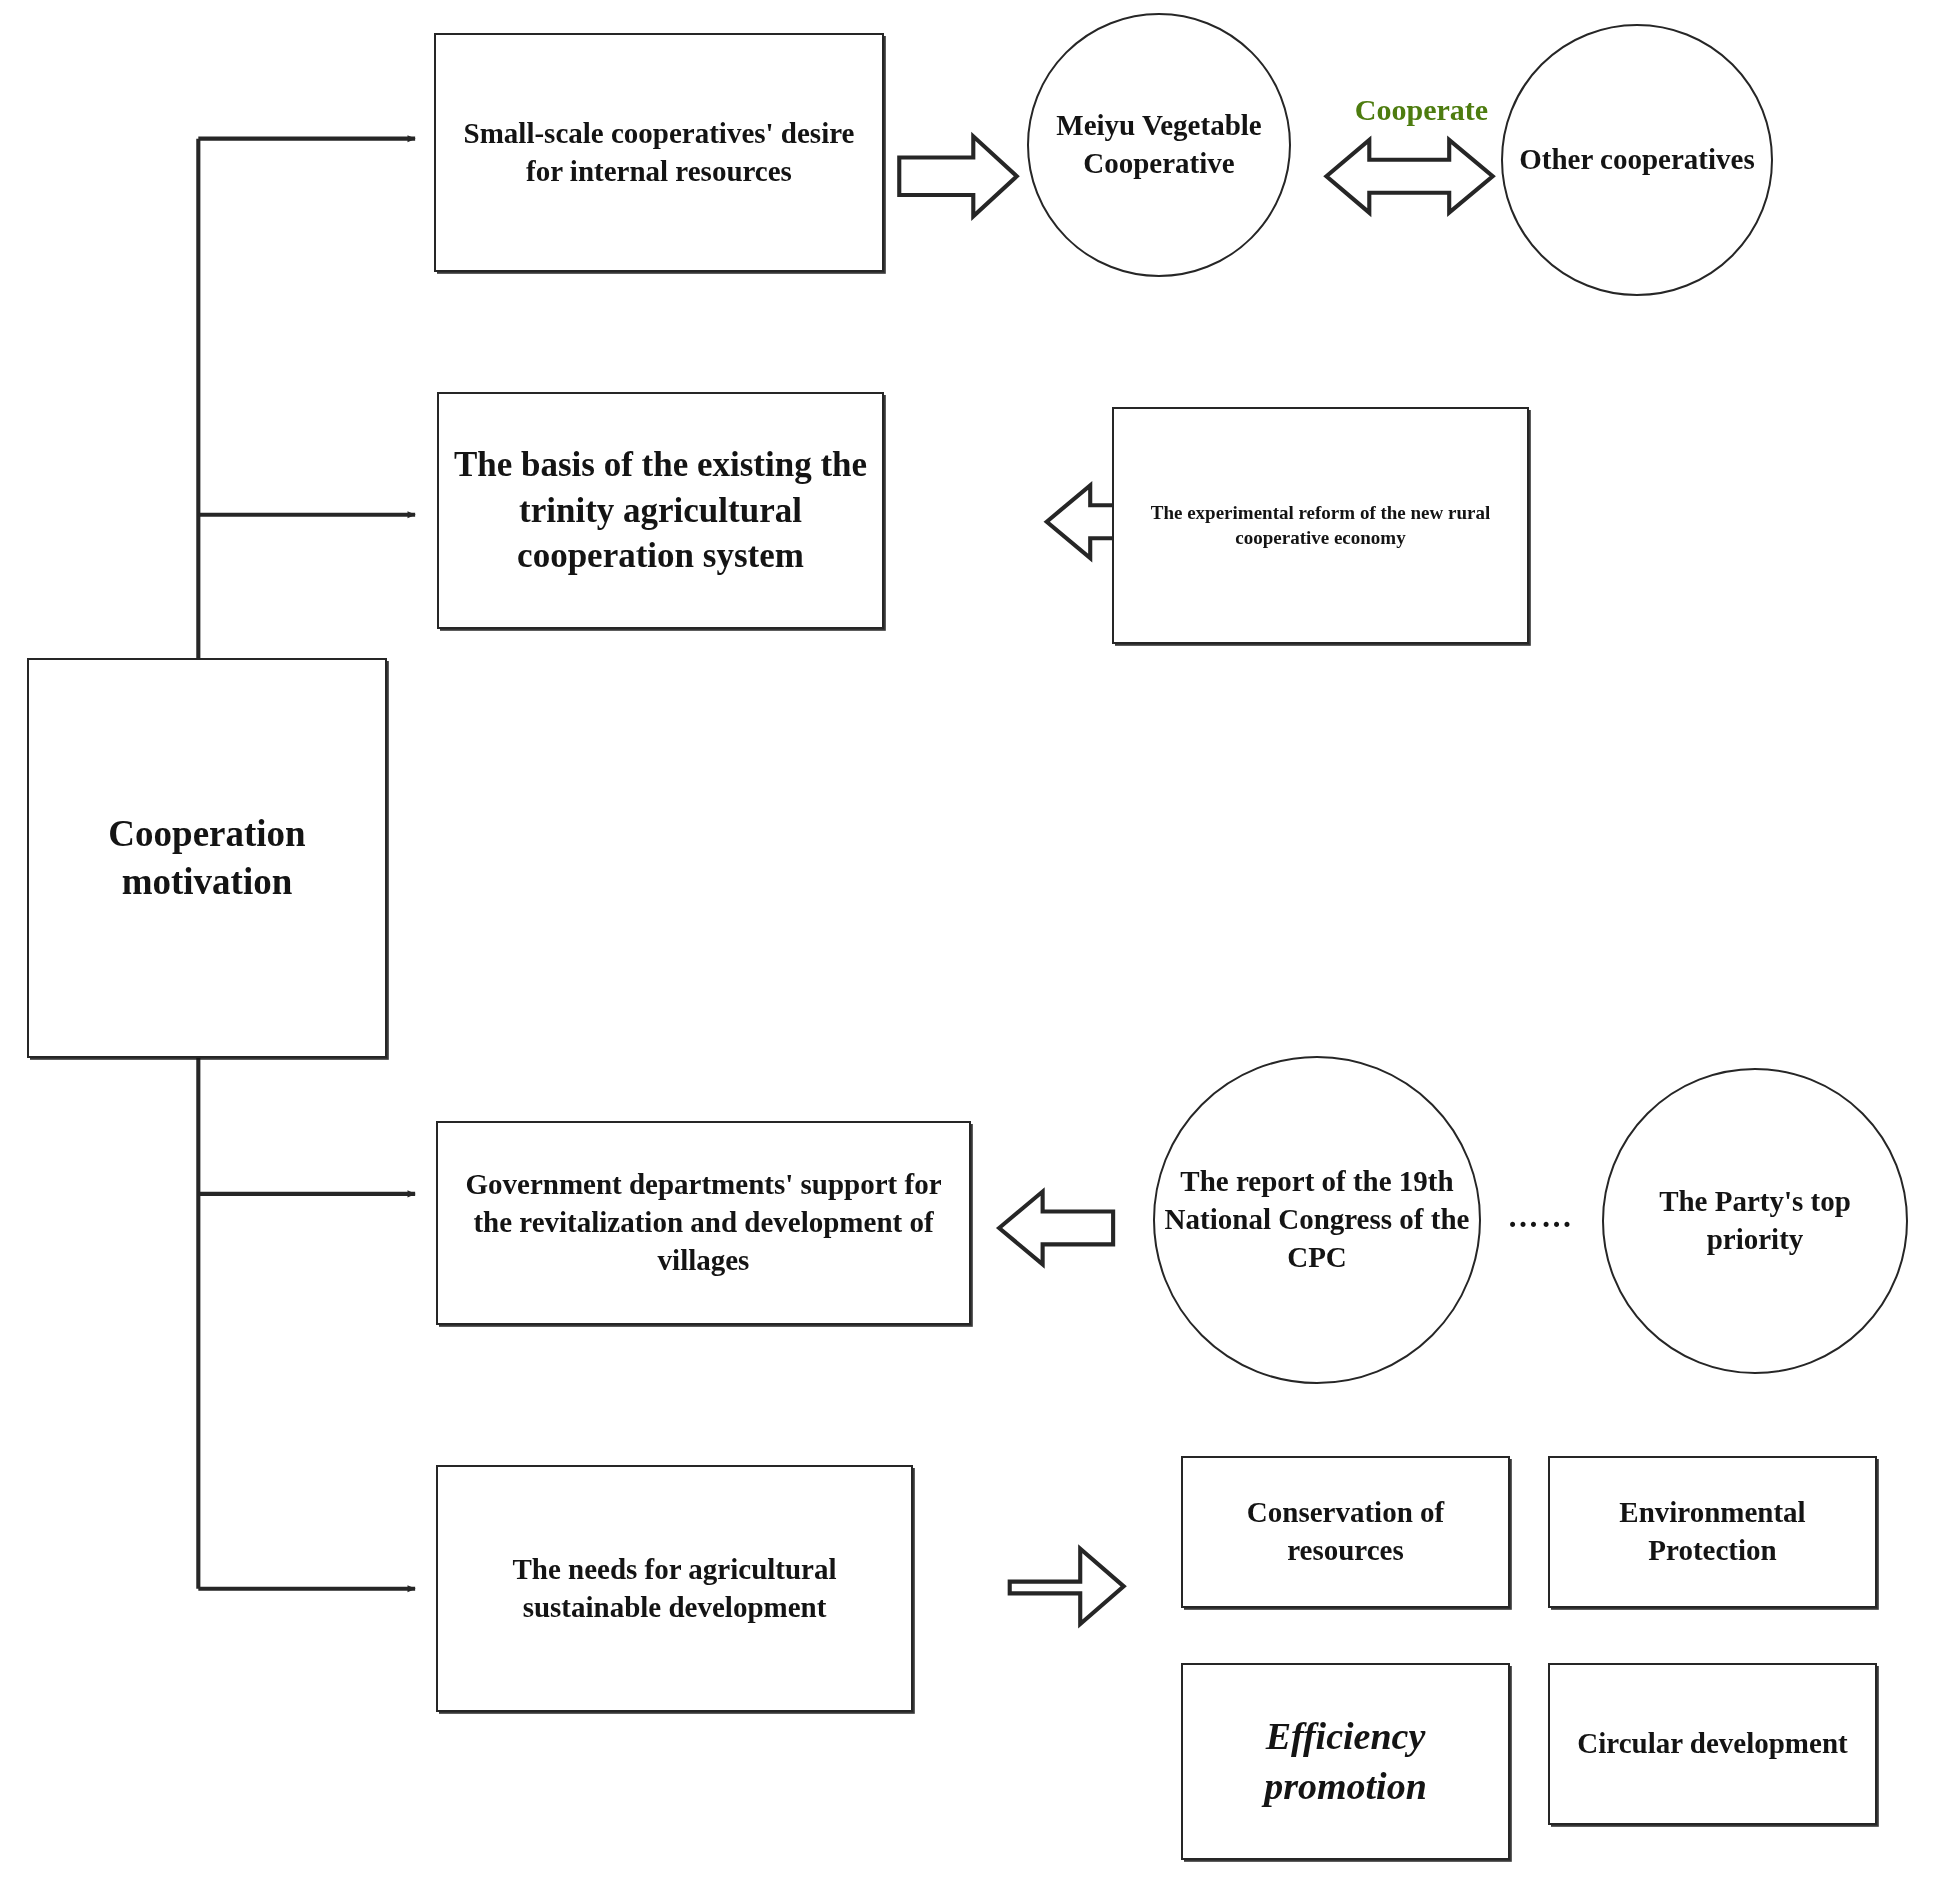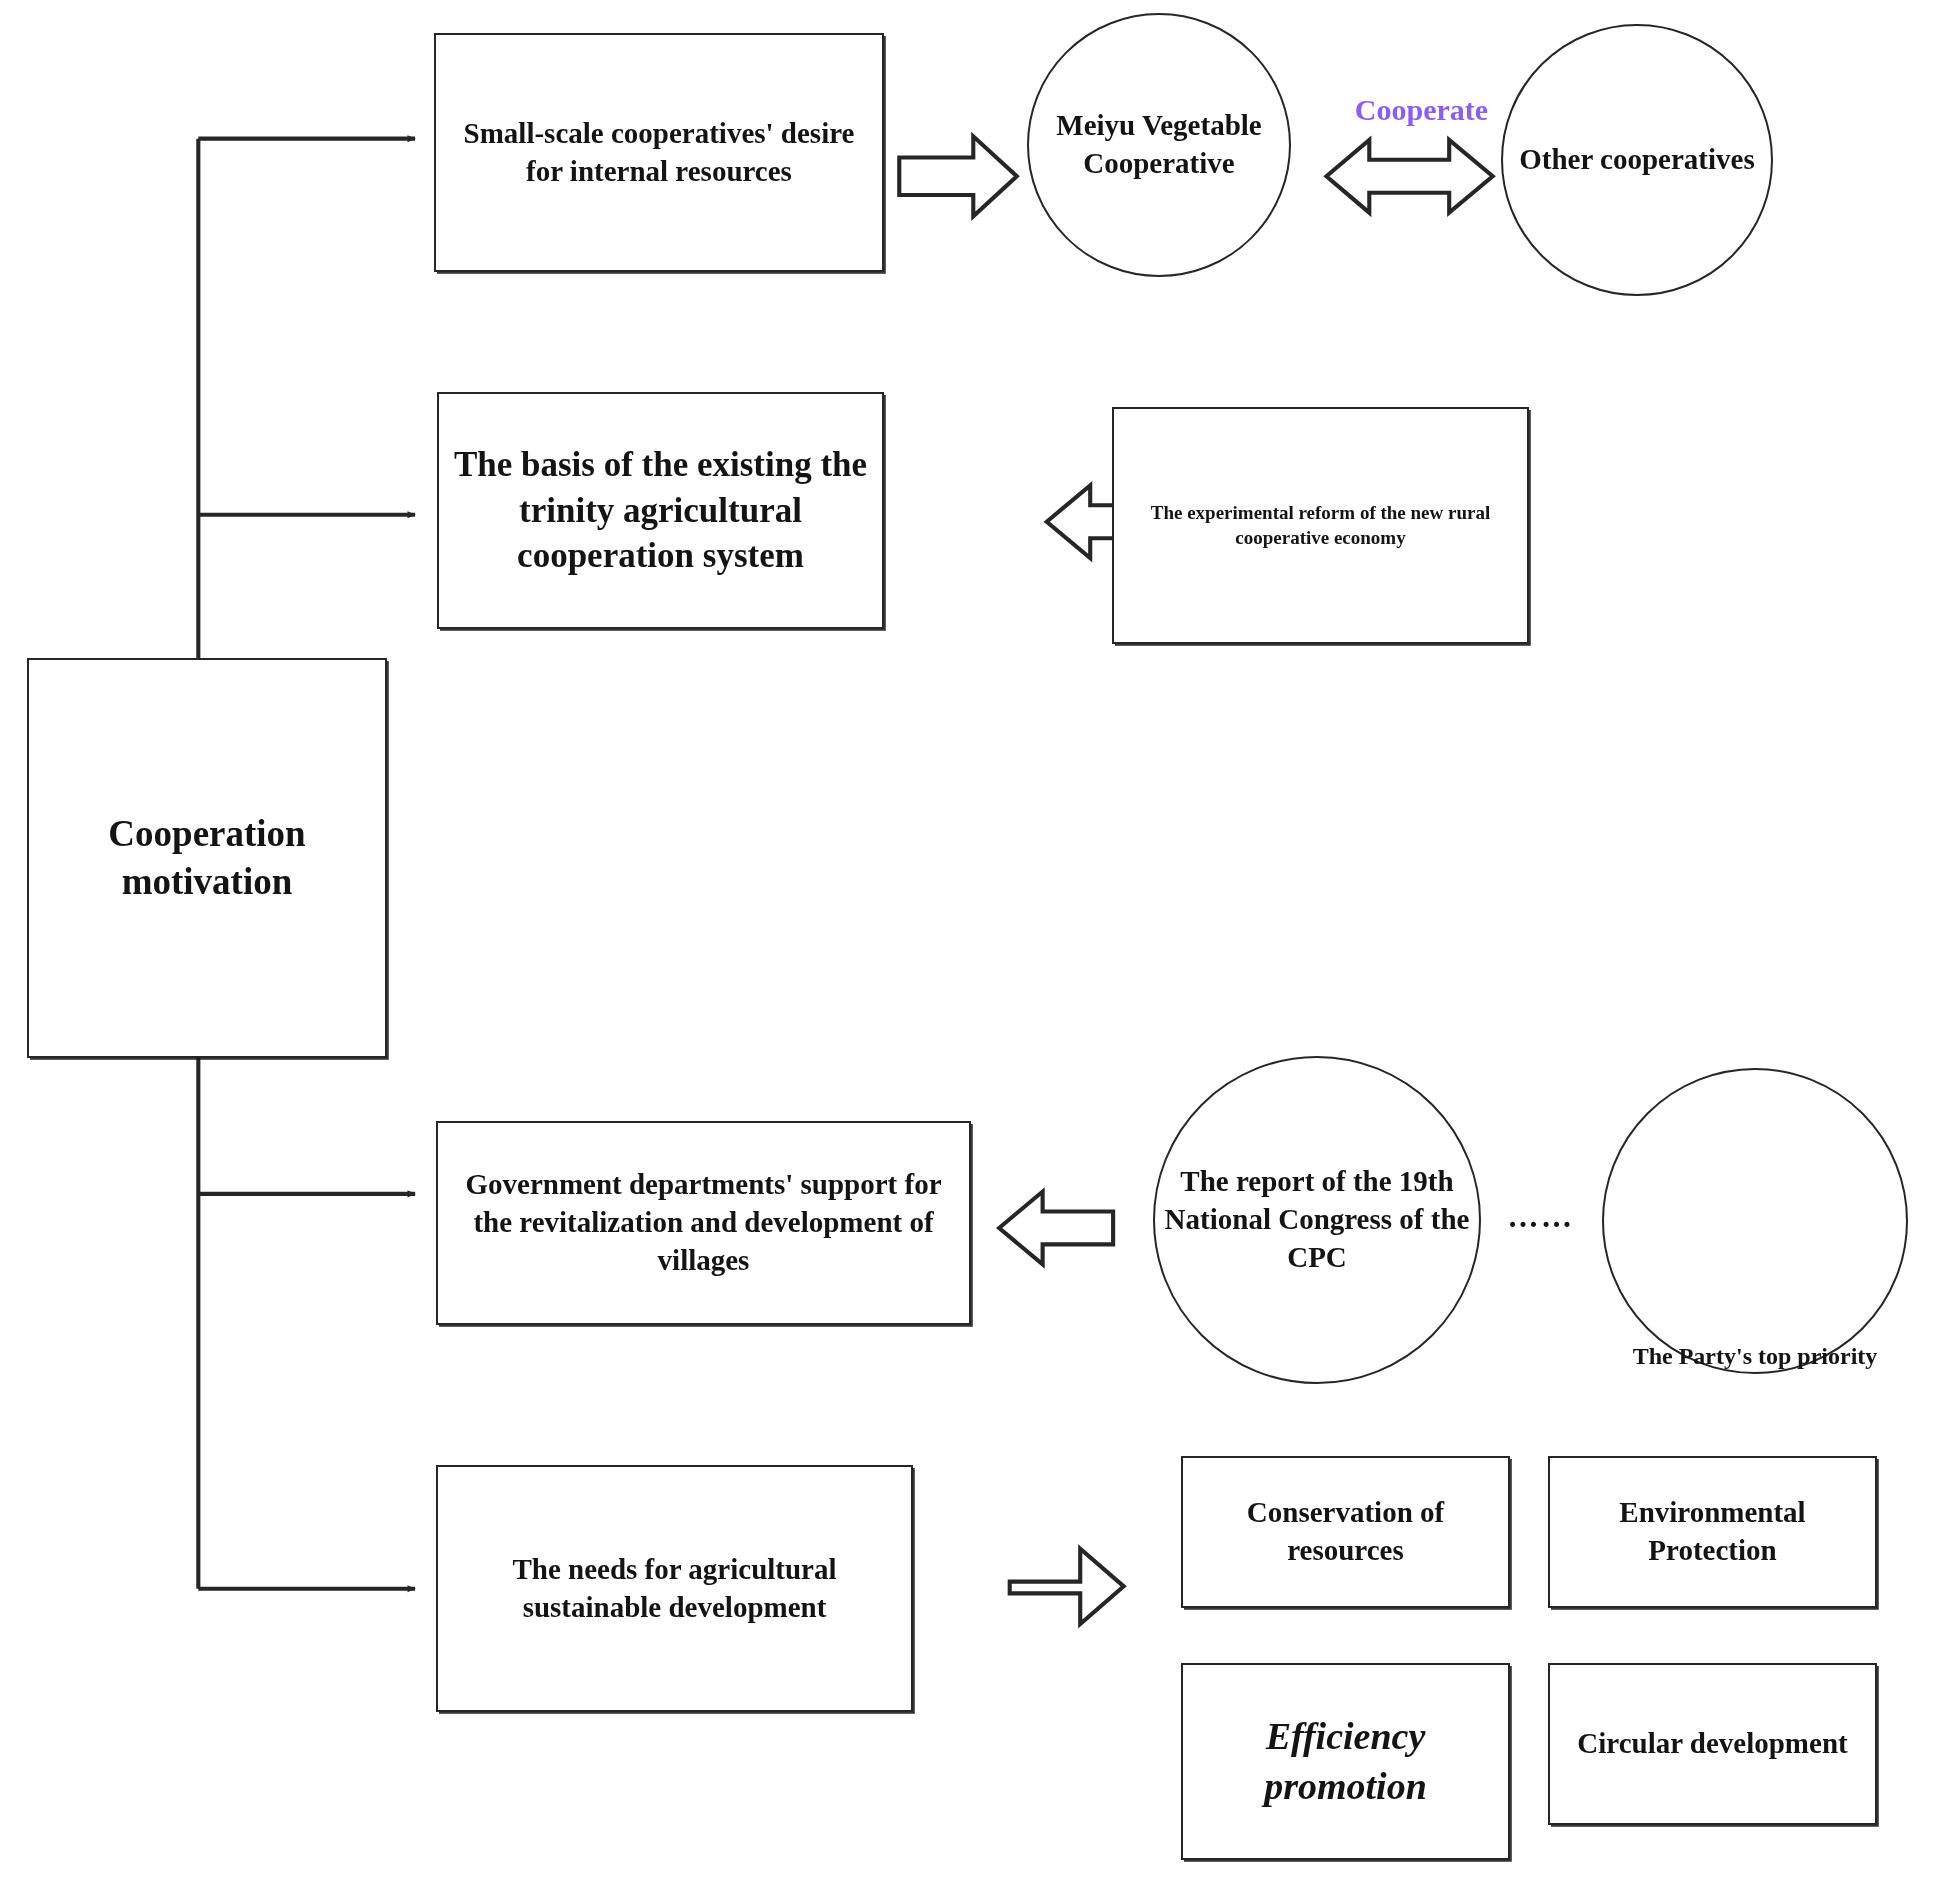--- a/index.html
+++ b/index.html
@@ -6,21 +6,21 @@
   body{width:1946px;height:1896px;font-family:"Liberation Serif",serif;}
   #diagram{position:relative;width:1946px;height:1896px;overflow:hidden;background:#fff;}
   svg.layer{position:absolute;left:0;top:0;width:1946px;height:1896px;}
   .node{position:absolute;display:flex;align-items:center;justify-content:center;
         text-align:center;box-sizing:border-box;color:#141414;font-weight:bold;
         font-family:"Liberation Serif",serif;line-height:1.30;}
   .box{border:2.9px solid #262626;background:#fff;
        box-shadow:2.4px 2.4px 0 -0.6px rgba(20,20,20,.85);margin-left:8px;}
   .circle{border:2.9px solid #262626;background:#fff;border-radius:50%;}
   .label{position:absolute;display:flex;align-items:center;justify-content:center;
-         text-align:center;color:#8b5cf6;font-weight:bold;
+         text-align:center;color:#4d7c0f;font-weight:bold;
          font-family:"Liberation Serif",serif;}
   .node span{display:block;width:100%;padding:0 5.9px;box-sizing:border-box;}
   .dots{position:absolute;display:flex;align-items:center;justify-content:center;
         color:#141414;font-weight:bold;letter-spacing:2.4px;font-family:"Liberation Serif",serif;}
 </style>
 </head>
 <body>
 
 <div id="diagram">
 
@@ -95,21 +95,21 @@
   </div>
 
   <div class="node circle" style="left:1153px;top:1056px;width:328px;height:328px;font-size:29px;">
     <span>The report of the 19th National Congress of the CPC</span>
   </div>
 
   <div class="dots" style="left:1485px;top:1196px;width:112px;height:41px;font-size:31px;">
     <span>……</span>
   </div>
 
-  <div class="node circle" style="left:1602px;top:1068px;width:306px;height:306px;font-size:24px;align-items:flex-end;">
+  <div class="node circle" style="left:1602px;top:1068px;width:306px;height:306px;font-size:29px;">
     <span>The Party's top priority</span>
   </div>
 
   <div class="node box" style="left:428px;top:1465px;width:477px;height:247px;font-size:29px;">
     <span>The needs for agricultural sustainable development</span>
   </div>
 
   <div class="node box" style="left:1173px;top:1456px;width:329px;height:152px;font-size:29px;">
     <span>Conservation of resources</span>
   </div>

